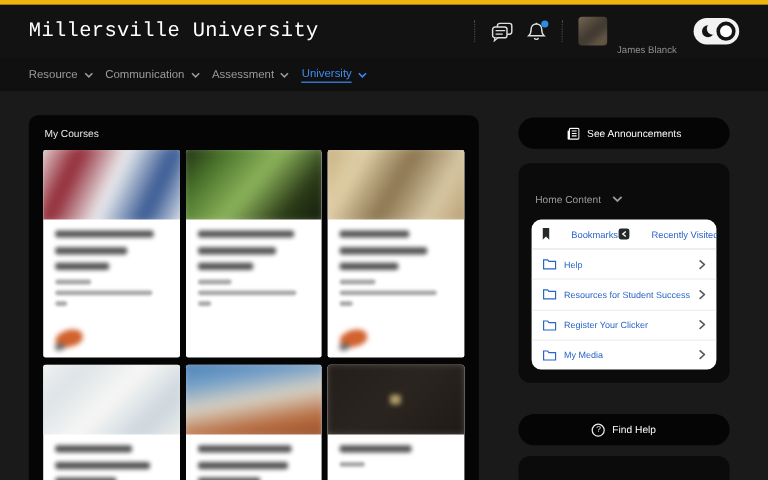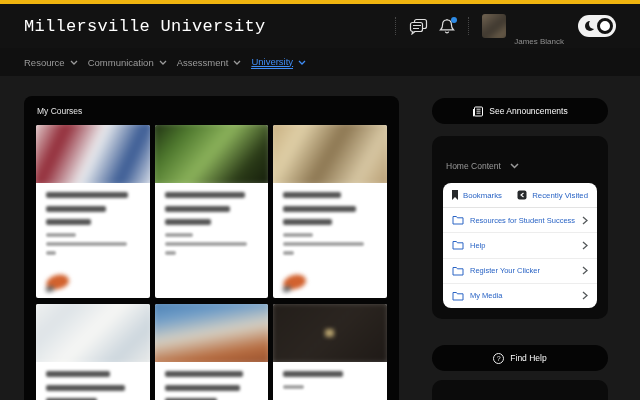--- a/index.html
+++ b/index.html
@@ -26,21 +26,21 @@
     filter:blur(3px); }
   .user-name { font-size:8px; color:#8f8f8f; margin-left:-3px;margin-top:31px; }
   .toggle { position:relative; width:38px; height:22px; background:#f2f2f2; border-radius:11px; margin-left:3px; cursor:pointer; }
   .moon { position:absolute; left:7px; top:6px; width:10px; height:10px; border-radius:50%; background:#151515; }
   .moon::after { content:""; position:absolute; left:4px; top:-2px; width:10px; height:10px; border-radius:50%; background:#f2f2f2; }
   .knob { position:absolute; right:3px; top:3px; width:16px; height:16px; border-radius:50%; background:#ffffff; border:3.5px solid #141414; }
   
   .nav { height:28px; background:#101010; display:flex; align-items:center; gap:10px; padding:0 24px; }
   .nav-item { display:flex; align-items:center; gap:5px; font-size:9.5px; color:#9b9b9b; cursor:pointer; }
   .nav-item svg { margin-top:1px; }
-  .nav-item.active { color:#3F8CF4;text-decoration:underline; }
+  .nav-item.active { color:#3F8CF4; }
   .nav-item.active .nav-label { border-bottom:1.5px solid #3F8CF4; padding-bottom:1px; }
   
   .main-panel { position:absolute; left:24px; top:96px; width:375px; height:330px; background:#050505; border-radius:8px; }
   .panel-title { padding:10px 13px 3px; font-size:8.5px; color:#e6e6e6; }
   .cards-grid { margin:6px 12px 0; display:grid; grid-template-columns:repeat(3,1fr);
     grid-template-rows:173px 220px; column-gap:5px; row-gap:6px; }
   .card { background:#ffffff; border-radius:2px; overflow:hidden; display:flex; flex-direction:column; }
   .card-img-wrap { height:58px; overflow:hidden; position:relative; flex:none; }
   .card-img { position:absolute; inset:-6px; filter:blur(5px); }
   .card-glyph { position:absolute; left:50%; top:50%; width:9px; height:8px; margin:-4px 0 0 -5px;
@@ -55,21 +55,21 @@
     background:#6b6b6b; border-radius:50%; }
   
   .sidebar { position:absolute; left:432px; top:98px; width:176px; }
   .pill-btn { height:26px; background:#050505; border-radius:13px; display:flex; align-items:center;
     justify-content:center; gap:6px; color:#fdfdfd; font-size:8.5px; cursor:pointer; }
   .side-panel { background:#0b0b0b; border-radius:10px; padding:11px; }
   .home-panel { margin-top:12px; }
   .panel-header { display:flex; align-items:center; gap:9px; margin:14px 3px 12px; font-size:8.5px; color:#9a9a9a; cursor:pointer; }
   .white-card { background:#ffffff; border-radius:8px; overflow:hidden; }
   .tabs { display:flex; align-items:center; justify-content:space-between; padding:7px 9px; border-bottom:1px solid #e3e3e3; }
-  .tab { display:flex; align-items:center; gap:5px; font-size:7.8px; color:#2a64c5; cursor:pointer; white-space:nowrap; }
+  .tab { display:flex; align-items:center; gap:18px; font-size:7.8px; color:#2a64c5; cursor:pointer; white-space:nowrap; }
   .bookmark-glyph { width:6px; height:10px; background:#26292b;
     clip-path:polygon(0 0,100% 0,100% 100%,50% 70%,0 100%); }
   .link-row { display:flex; align-items:center; padding:6.5px 9px; border-bottom:1px solid #ededed;
     font-size:7.5px; line-height:1.5; color:#2a64c5; cursor:pointer; }
   .link-row:last-child { border-bottom:none; }
   .link-row .folder { flex:none; margin-right:6px; }
   .link-label { flex:1; padding-right:6px; }
   .chev-right { flex:none; }
   .find-help { margin-top:26px; }
   .qmark { width:11px; height:11px; border:1px solid #efefef; border-radius:50%; display:flex;
@@ -257,30 +257,30 @@
             <rect x="0.5" y="0.5" width="9" height="9" rx="2" fill="#26292b"></rect>
             <path d="M6.5 3L4 5l2.5 2" stroke="#ffffff" stroke-width="1.1" fill="none"></path>
           </svg>
           <span>Recently Visited</span>
         </div>
       </div>
       <div class="link-row">
         <svg class="folder" width="12" height="10" viewBox="0 0 12 10">
           <path d="M1 9V1.5h3.4l1 1.3H11V9z" fill="none" stroke="#2a64c5" stroke-width="1"></path>
         </svg>
-        <span class="link-label">Resources for Student Success</span>
+        <span class="link-label">Help</span>
         <svg class="chev-right" width="6" height="9" viewBox="0 0 6 9">
             <path d="M1 1l4 3.5L1 8" stroke="#565a5c" fill="none" stroke-width="1.3"></path>
           </svg>
       </div>
       <div class="link-row">
         <svg class="folder" width="12" height="10" viewBox="0 0 12 10">
           <path d="M1 9V1.5h3.4l1 1.3H11V9z" fill="none" stroke="#2a64c5" stroke-width="1"></path>
         </svg>
-        <span class="link-label">Help</span>
+        <span class="link-label">Resources for Student Success</span>
         <svg class="chev-right" width="6" height="9" viewBox="0 0 6 9">
             <path d="M1 1l4 3.5L1 8" stroke="#565a5c" fill="none" stroke-width="1.3"></path>
           </svg>
       </div>
       <div class="link-row">
         <svg class="folder" width="12" height="10" viewBox="0 0 12 10">
           <path d="M1 9V1.5h3.4l1 1.3H11V9z" fill="none" stroke="#2a64c5" stroke-width="1"></path>
         </svg>
         <span class="link-label">Register Your Clicker</span>
         <svg class="chev-right" width="6" height="9" viewBox="0 0 6 9">

